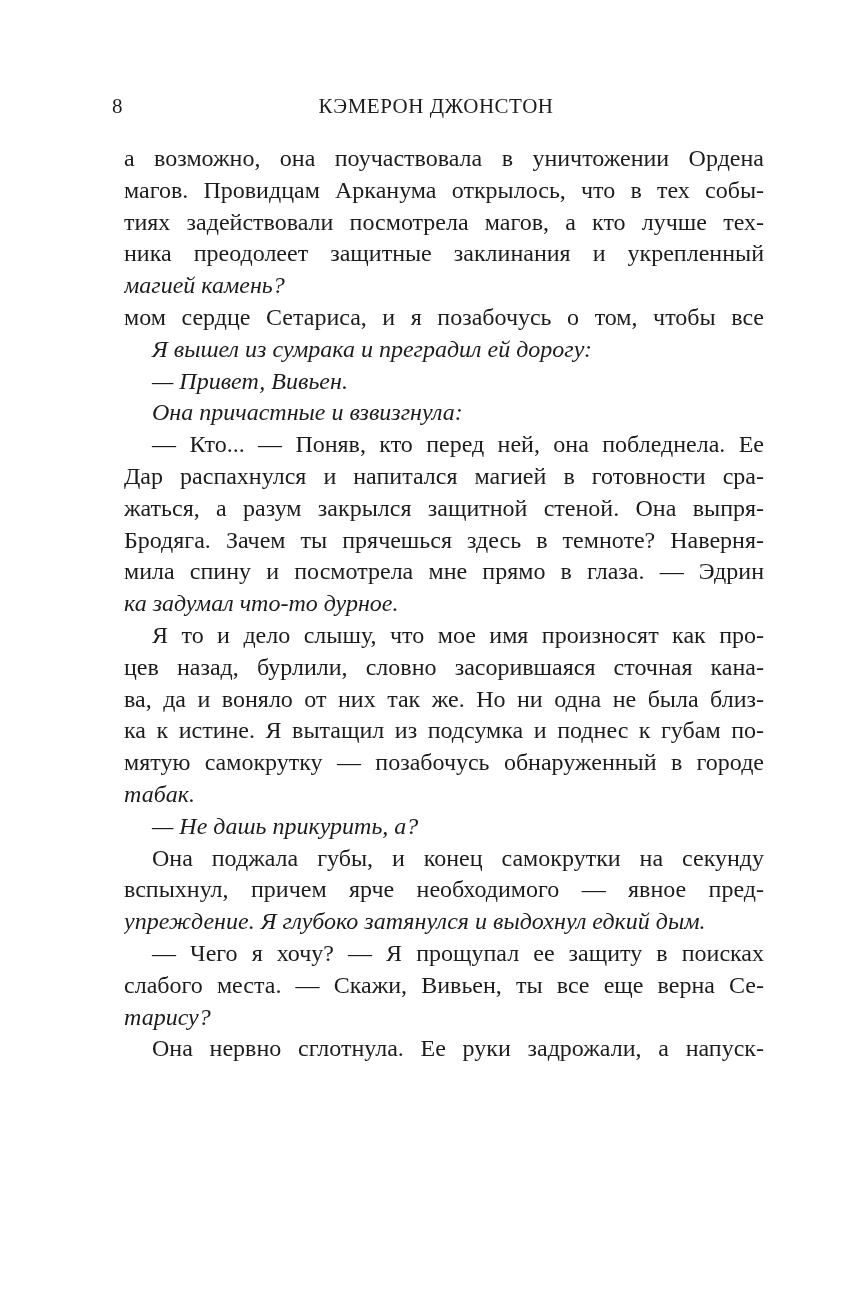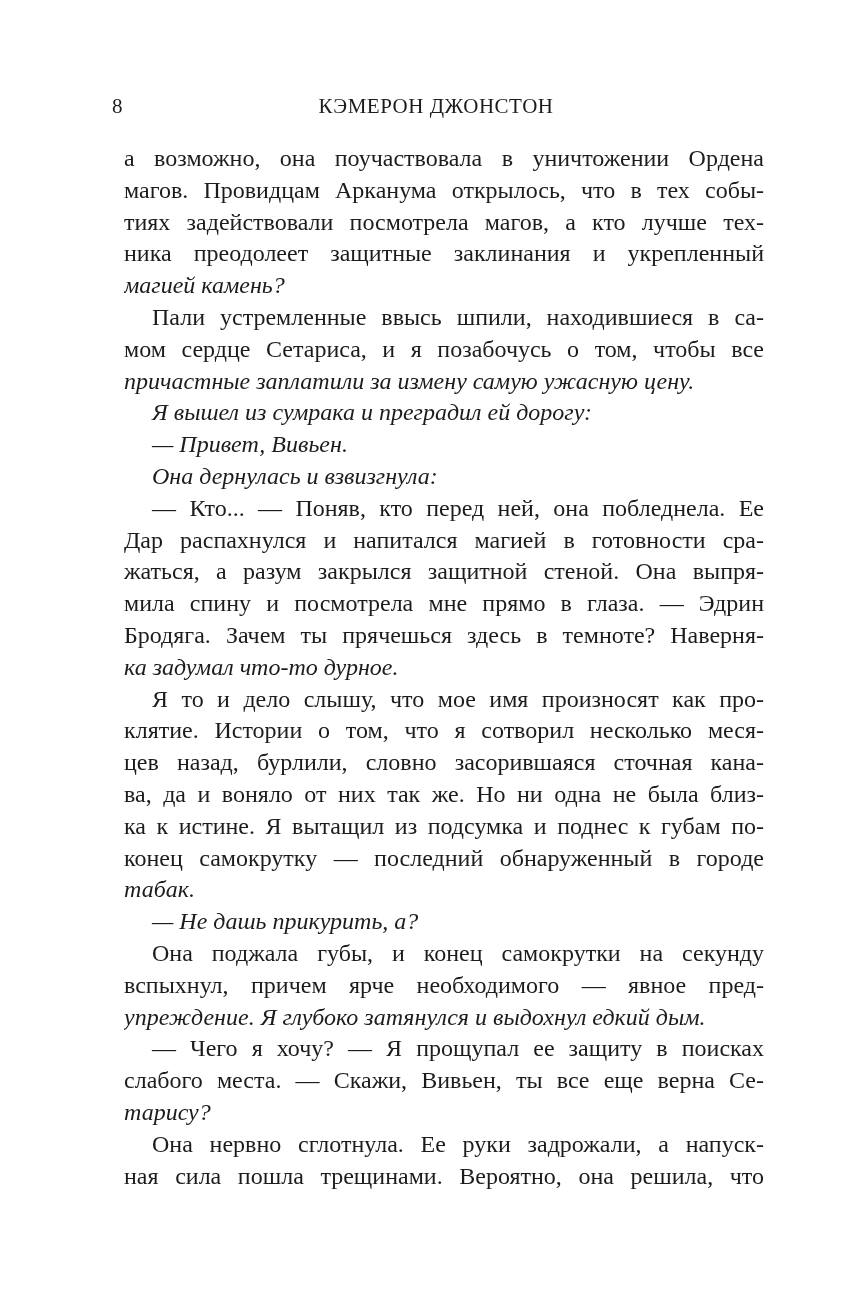--- a/index.html
+++ b/index.html
@@ -78,62 +78,58 @@
 
   <div class="text-block">
       <div class="paragraph">
         <div class="line">а возможно, она поучаствовала в уничтожении Ордена</div>
         <div class="line">магов. Провидцам Арканума открылось, что в тех собы-</div>
         <div class="line">тиях задействовали посмотрела магов, а кто лучше тех-</div>
         <div class="line">ника преодолеет защитные заклинания и укрепленный</div>
         <div class="line last">магией камень?</div>
       </div>
       <div class="paragraph">
-        <div class="line indent">Пали устремленные ввысь шпили, находившиеся в са-</div>
         <div class="line">мом сердце Сетариса, и я позабочусь о том, чтобы все</div>
-        <div class="line last">причастные заплатили за измену самую ужасную цену.</div>
       </div>
       <div class="paragraph">
         <div class="line indent last">Я вышел из сумрака и преградил ей дорогу:</div>
       </div>
       <div class="paragraph">
         <div class="line indent last">— Привет, Вивьен.</div>
       </div>
       <div class="paragraph">
-        <div class="line indent last">Она дернулась и взвизгнула:</div>
+        <div class="line indent last">Она причастные и взвизгнула:</div>
       </div>
       <div class="paragraph">
         <div class="line indent">— Кто... — Поняв, кто перед ней, она побледнела. Ее</div>
         <div class="line">Дар распахнулся и напитался магией в готовности сра-</div>
         <div class="line">жаться, а разум закрылся защитной стеной. Она выпря-</div>
+        <div class="line">Бродяга. Зачем ты прячешься здесь в темноте? Наверня-</div>
         <div class="line">мила спину и посмотрела мне прямо в глаза. — Эдрин</div>
-        <div class="line">Бродяга. Зачем ты прячешься здесь в темноте? Наверня-</div>
         <div class="line last">ка задумал что-то дурное.</div>
       </div>
       <div class="paragraph">
         <div class="line indent">Я то и дело слышу, что мое имя произносят как про-</div>
-        <div class="line">клятие. Истории о том, что я сотворил несколько меся-</div>
         <div class="line">цев назад, бурлили, словно засорившаяся сточная кана-</div>
         <div class="line">ва, да и воняло от них так же. Но ни одна не была близ-</div>
         <div class="line">ка к истине. Я вытащил из подсумка и поднес к губам по-</div>
-        <div class="line">конец самокрутку — последний обнаруженный в городе</div>
+        <div class="line">мятую самокрутку — позабочусь обнаруженный в городе</div>
         <div class="line last">табак.</div>
       </div>
       <div class="paragraph">
         <div class="line indent last">— Не дашь прикурить, а?</div>
       </div>
       <div class="paragraph">
         <div class="line indent">Она поджала губы, и конец самокрутки на секунду</div>
         <div class="line">вспыхнул, причем ярче необходимого — явное пред-</div>
         <div class="line last">упреждение. Я глубоко затянулся и выдохнул едкий дым.</div>
       </div>
       <div class="paragraph">
         <div class="line indent">— Чего я хочу? — Я прощупал ее защиту в поисках</div>
         <div class="line">слабого места. — Скажи, Вивьен, ты все еще верна Се-</div>
         <div class="line last">тарису?</div>
       </div>
       <div class="paragraph">
         <div class="line indent">Она нервно сглотнула. Ее руки задрожали, а напуск-</div>
-        <div class="line">ная сила пошла трещинами. Вероятно, она решила, что</div>
       </div>
     </div>
 
 </div>
 
 </body></html>

